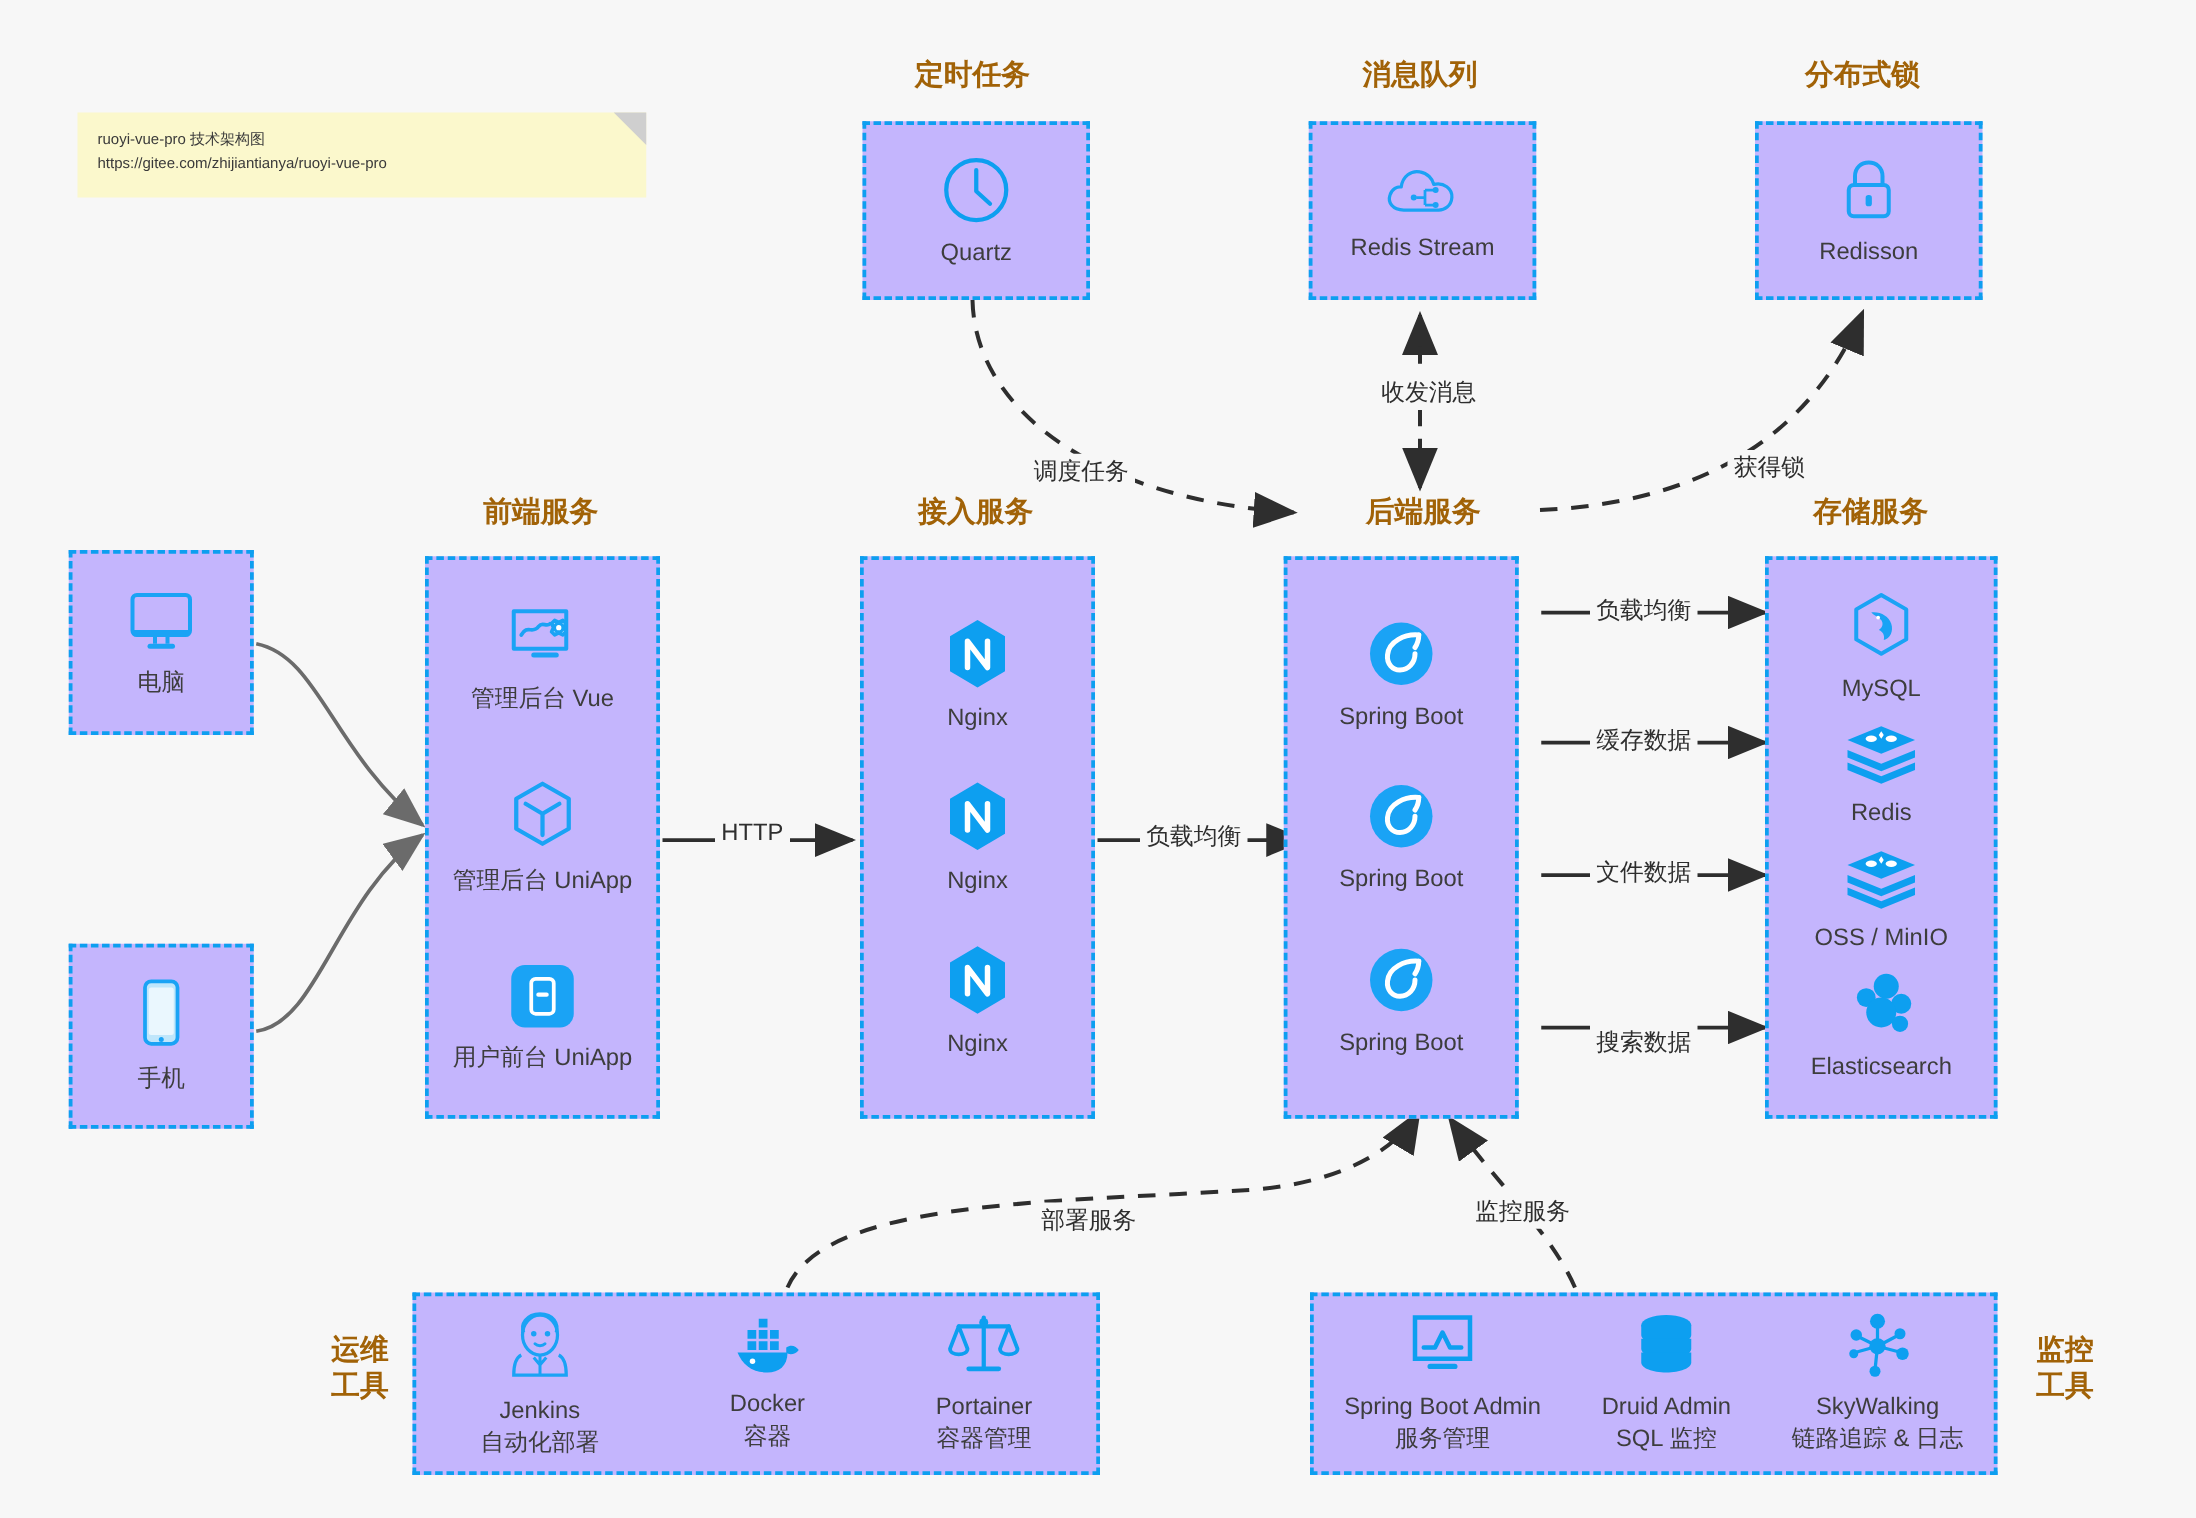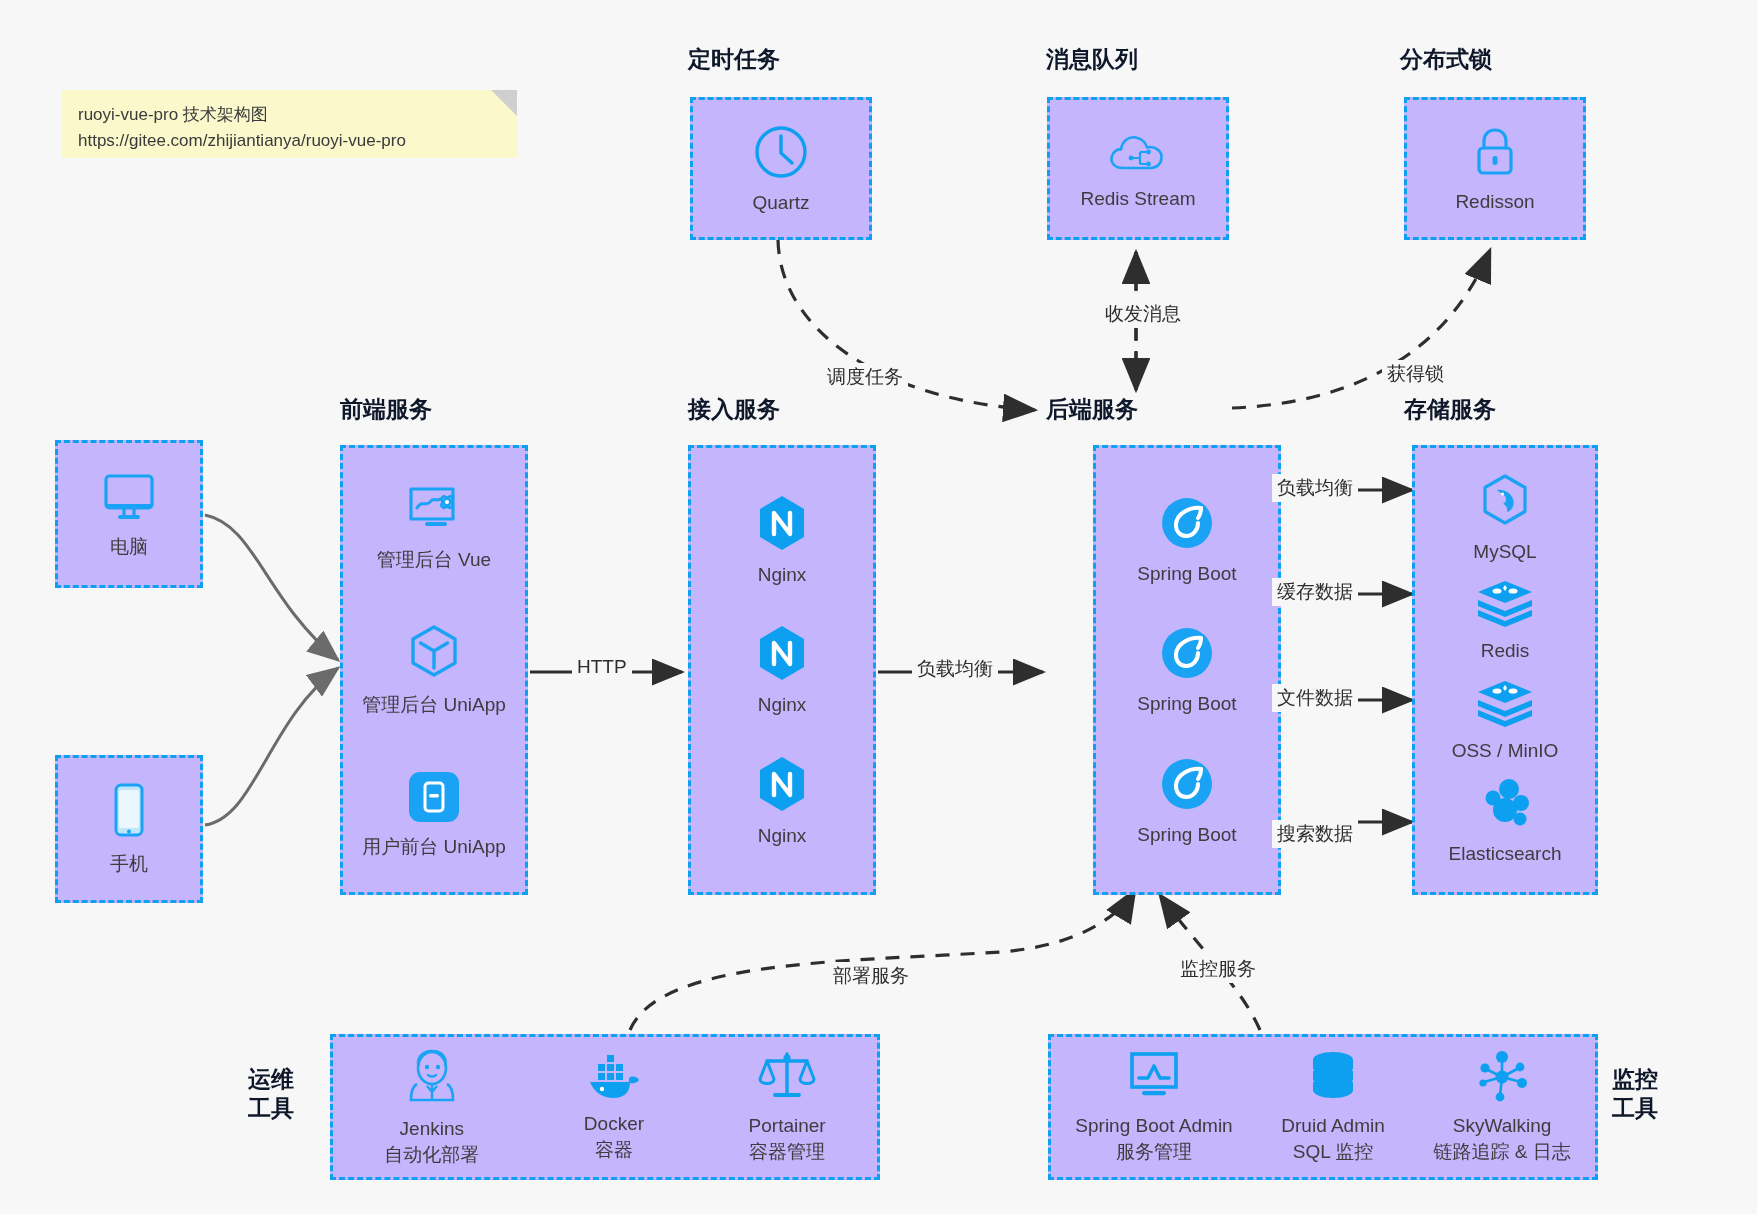--- a/index.html
+++ b/index.html
@@ -17,27 +17,27 @@
 
   
   .note{
     position:absolute; left:62px; top:90px; width:455px; height:68px;
     background:#fbf8cc; padding:12px 16px 0 16px; z-index:3;
   }
   .note .fold{
     position:absolute; right:0; top:0; width:0; height:0;
     border-left:26px solid transparent; border-top:26px solid #cfcfcf;
   }
-  .note .nline{ font-size:17px; color:#3a3a3a; line-height:1.55; white-space:nowrap; }
+  .note .nline{ font-size:12px; color:#3a3a3a; line-height:1.55; white-space:nowrap; }
 
   
   .gtitle{
     position:absolute; z-index:3;
-    color:#0f172a; font-weight:bold; font-size:23px;
-    text-align:left; white-space:nowrap; line-height:1.25;
+    color:#a16207; font-weight:bold; font-size:23px;
+    text-align:center; white-space:nowrap; line-height:1.25;
   }
 
   
   .dbox{
     position:absolute; z-index:2;
     border:3px dashed #0d9ff0;
     background:#c4b5fd;
     display:flex; flex-direction:column;
     align-items:center; justify-content:space-around;
   }
@@ -226,21 +226,21 @@
       <svg class="icon" width="58" height="62" viewBox="0 0 58 62">
         <path d="M29 4 L51 17 L51 45 L29 58 L7 45 L7 17 Z" fill="#0d9ff0"></path>
         <path d="M21 42 L21 21 L37 42 L37 21" fill="none" stroke="#ffffff" stroke-width="4.4" stroke-linecap="round" stroke-linejoin="round"></path>
       </svg>
       <div class="lbl">Nginx</div>
     </div>
   </div>
 
   <div class="elabel" style="left:912px; top:655px;">负载均衡</div>
 
-  <div class="dbox" style="left:1093px; top:445px; width:188px; height:450px; padding:26px 0;">
+  <div class="dbox" style="left:1027px; top:445px; width:188px; height:450px; padding:26px 0;">
     <div class="node">
       <svg class="icon" width="60" height="60" viewBox="0 0 60 60">
         <circle cx="30" cy="30" r="25" fill="#1aa3f5"></circle>
         <path d="M44 15 C33 14 20 20 19 31 C18.3 38 23 43 29 43 C36 43 41 37 41 30" fill="none" stroke="#ffffff" stroke-width="4" stroke-linecap="round"></path>
         <path d="M44 15 C44 19 43 22 41 25" fill="none" stroke="#ffffff" stroke-width="4" stroke-linecap="round"></path>
       </svg>
       <div class="lbl">Spring Boot</div>
     </div>
     <div class="node">
       <svg class="icon" width="60" height="60" viewBox="0 0 60 60">

